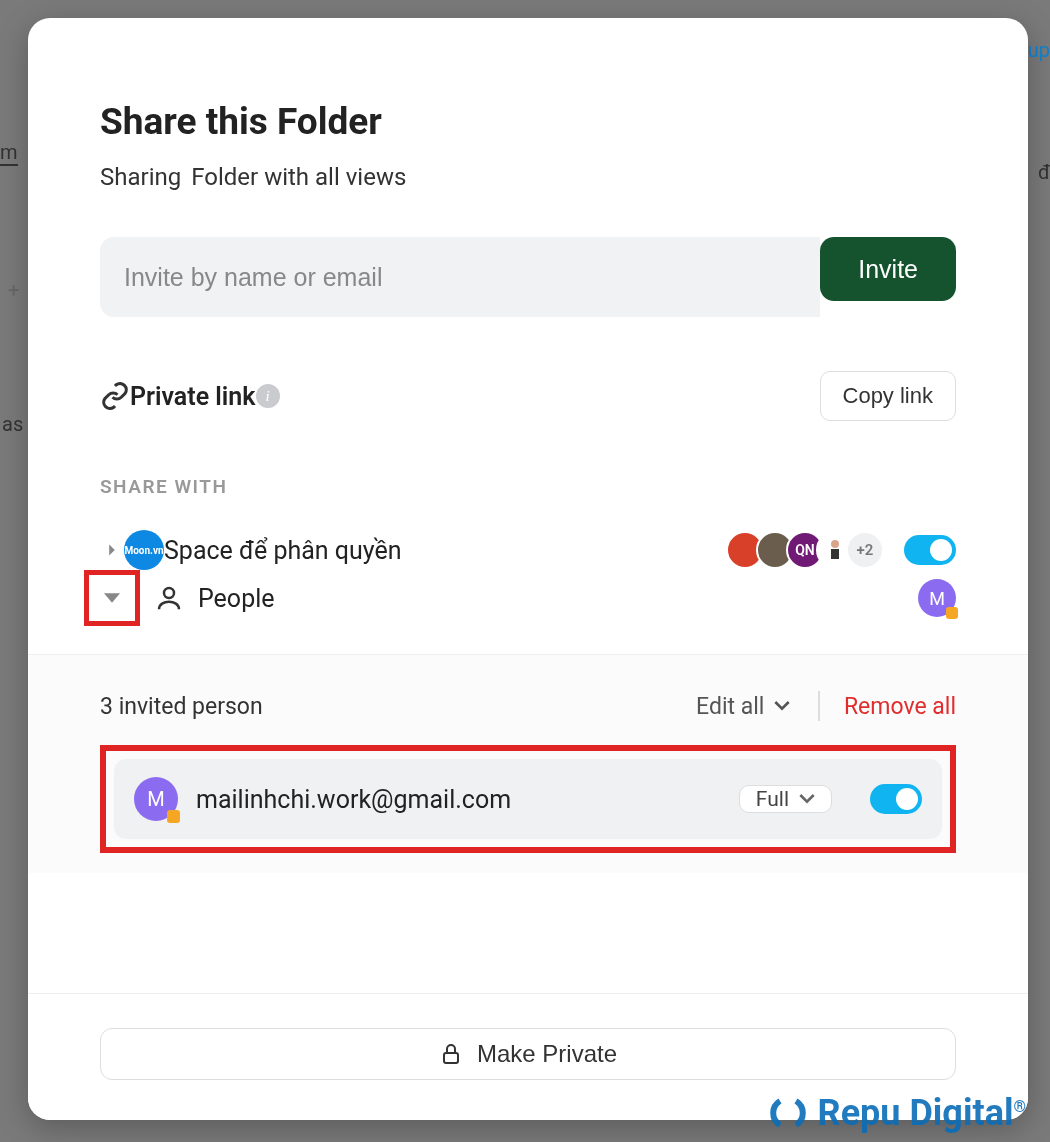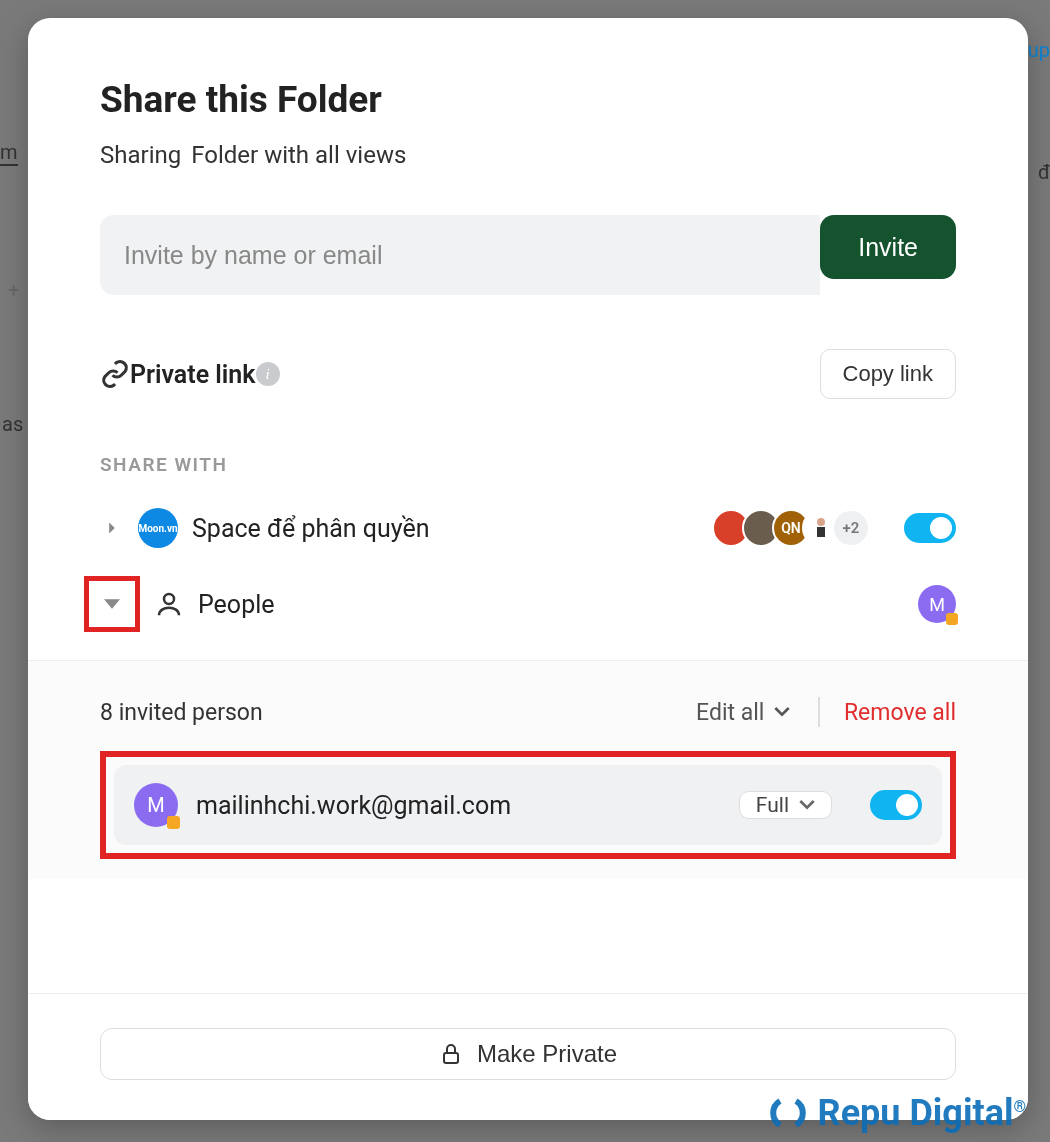--- a/index.html
+++ b/index.html
@@ -23,21 +23,21 @@
       right: 22px;
       bottom: 22px;
       background: #fff;
       border-radius: 22px;
       box-shadow: 0 8px 30px rgba(0,0,0,0.25);
       display: flex;
       flex-direction: column;
       overflow: hidden;
     }
     .modal-inner {
-      padding: 60px 72px 0 72px;
+      padding: 82px 72px 0 72px;
       flex: 1;
       display: flex;
       flex-direction: column;
     }
     .title {
       font-size: 37px;
       font-weight: 700;
       color: #222;
       margin-bottom: 20px;
     }
@@ -130,22 +130,20 @@
     .share-with-label {
       font-size: 19px;
       font-weight: 600;
       letter-spacing: 1.5px;
       color: #999;
       margin-bottom: 32px;
     }
     .share-row {
       display: flex;
       align-items: center;
-      gap: 14px;
-      margin-bottom: 28px;
     }
     .caret {
       width: 24px;
       display: flex;
       justify-content: center;
       color: #888;
       cursor: pointer;
     }
     .caret-right svg { transform: rotate(-90deg); }
     .space-avatar {
@@ -398,21 +396,21 @@
       <span class="caret caret-right">
         <svg width="14" height="14" viewBox="0 0 10 10">
             <path d="M1 3l4 4 4-4" fill="#888"></path>
           </svg>
       </span>
       <span class="space-avatar">Moon.vn</span>
       <span class="share-label">Space để phân quyền</span>
       <span class="avatar-stack">
         <span class="av" style="background:#d9402a;margin-left:0;"></span>
         <span class="av" style="background:#6b5d4d;"></span>
-        <span class="av" style="background:#a16207;text-align:center;">QN</span>
+        <span class="av" style="background:#701a75;text-align:center;">QN</span>
         <span class="av" style="background:#fff;">
           <svg width="20" height="26" viewBox="0 0 20 26">
               <circle cx="10" cy="7" r="4" fill="#d9a58a"></circle>
               <rect x="6" y="12" width="8" height="10" fill="#333"></rect>
             </svg>
         </span>
         <span class="av av-more">+2</span>
       </span>
       <span class="toggle"></span>
     </div>
@@ -428,21 +426,21 @@
       <svg class="people-icon" viewBox="0 0 24 24" fill="none" stroke="#333" stroke-width="2">
           <circle cx="12" cy="8" r="4"></circle>
           <path d="M4 21c0-4 4-6 8-6s8 2 8 6"></path>
         </svg>
       <span class="share-label">People</span>
       <span class="people-avatar">M</span>
     </div>
 
     <div class="invited-section">
       <div class="invited-header">
-        <span class="invited-count">8 invited person</span>
+        <span class="invited-count">3 invited person</span>
         <span class="edit-all">
           <span>Edit all</span>
           <svg class="chev" viewBox="0 0 12 8">
               <path d="M1 1l5 5 5-5" fill="none" stroke="#555" stroke-width="2"></path>
             </svg>
         </span>
         <span class="divider-v"></span>
         <span class="remove-all">Remove all</span>
       </div>
 

